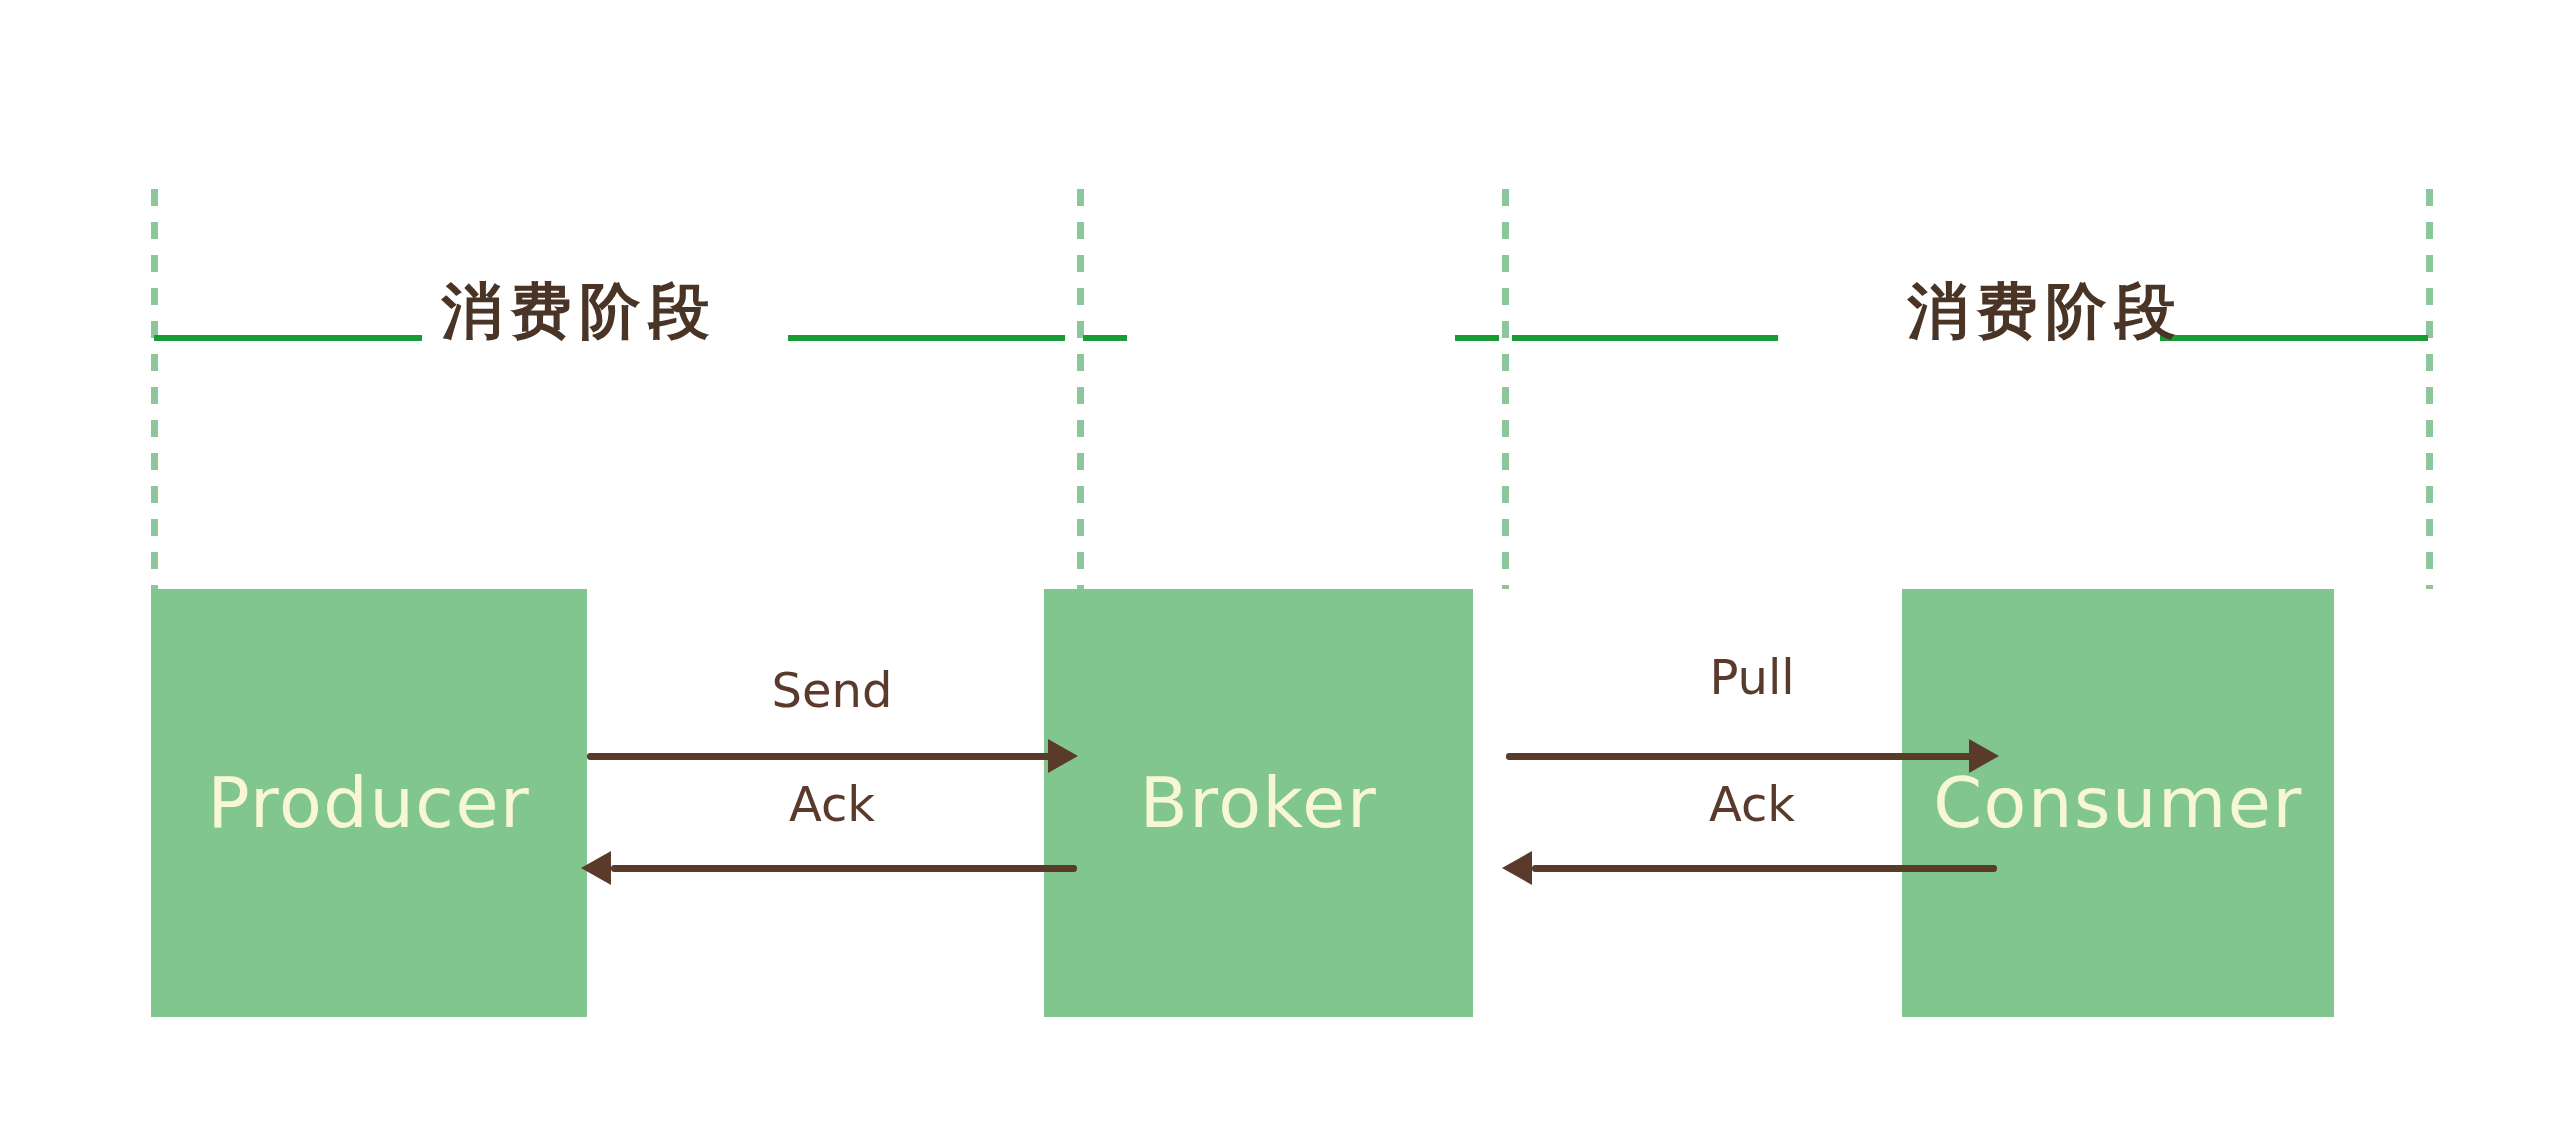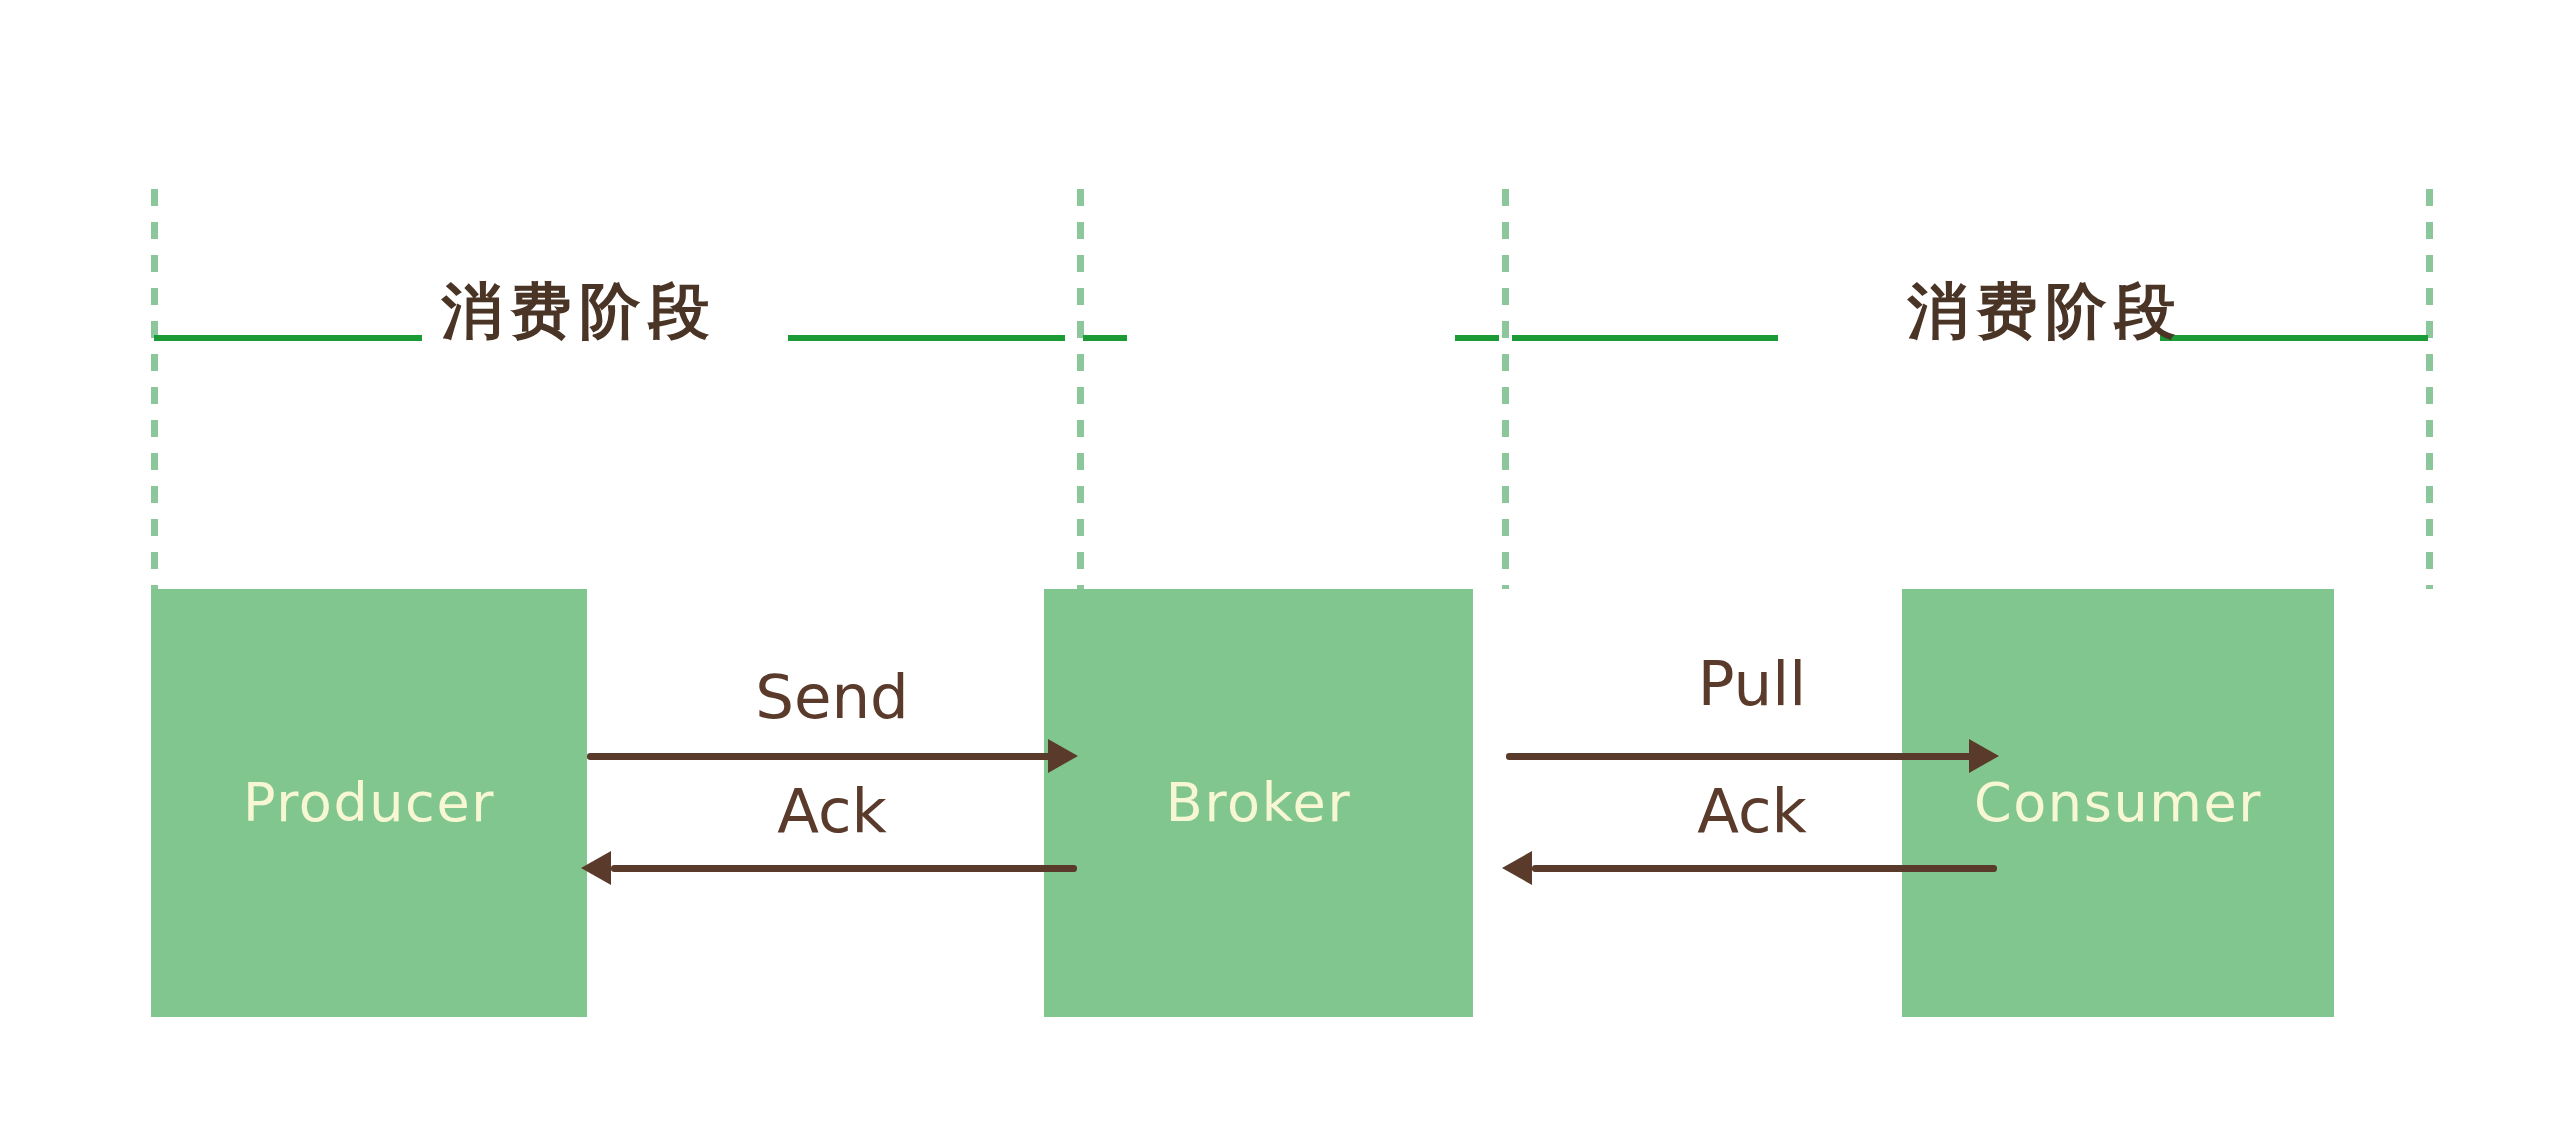--- a/index.html
+++ b/index.html
@@ -64,21 +64,21 @@
     top: 589px;
     height: 428px;
     background: #82c68f;
     display: flex;
     align-items: center;
     justify-content: center;
   }
   .node-label {
     color: #f8f7d4;
     font-family: "DejaVu Sans", sans-serif;
-    font-size: 54px;
+    font-size: 70px;
     font-weight: 400;
     letter-spacing: 1.6px;
     line-height: 1;
     white-space: nowrap;
   }
 
   
   .arrow-line {
     position: absolute;
     height: 7px;
@@ -95,21 +95,21 @@
   .arrow-head.right {
     border-left: 30px solid #5a3a2b;
   }
   .arrow-head.left {
     border-right: 30px solid #5a3a2b;
   }
   .arrow-label {
     position: absolute;
     color: #5a3a2b;
     font-family: "DejaVu Sans", sans-serif;
-    font-size: 61px;
+    font-size: 48px;
     font-weight: 400;
     line-height: 1;
     white-space: nowrap;
     text-align: center;
   }
 </style>
 </head>
 <body>
 
 <div id="diagram">

